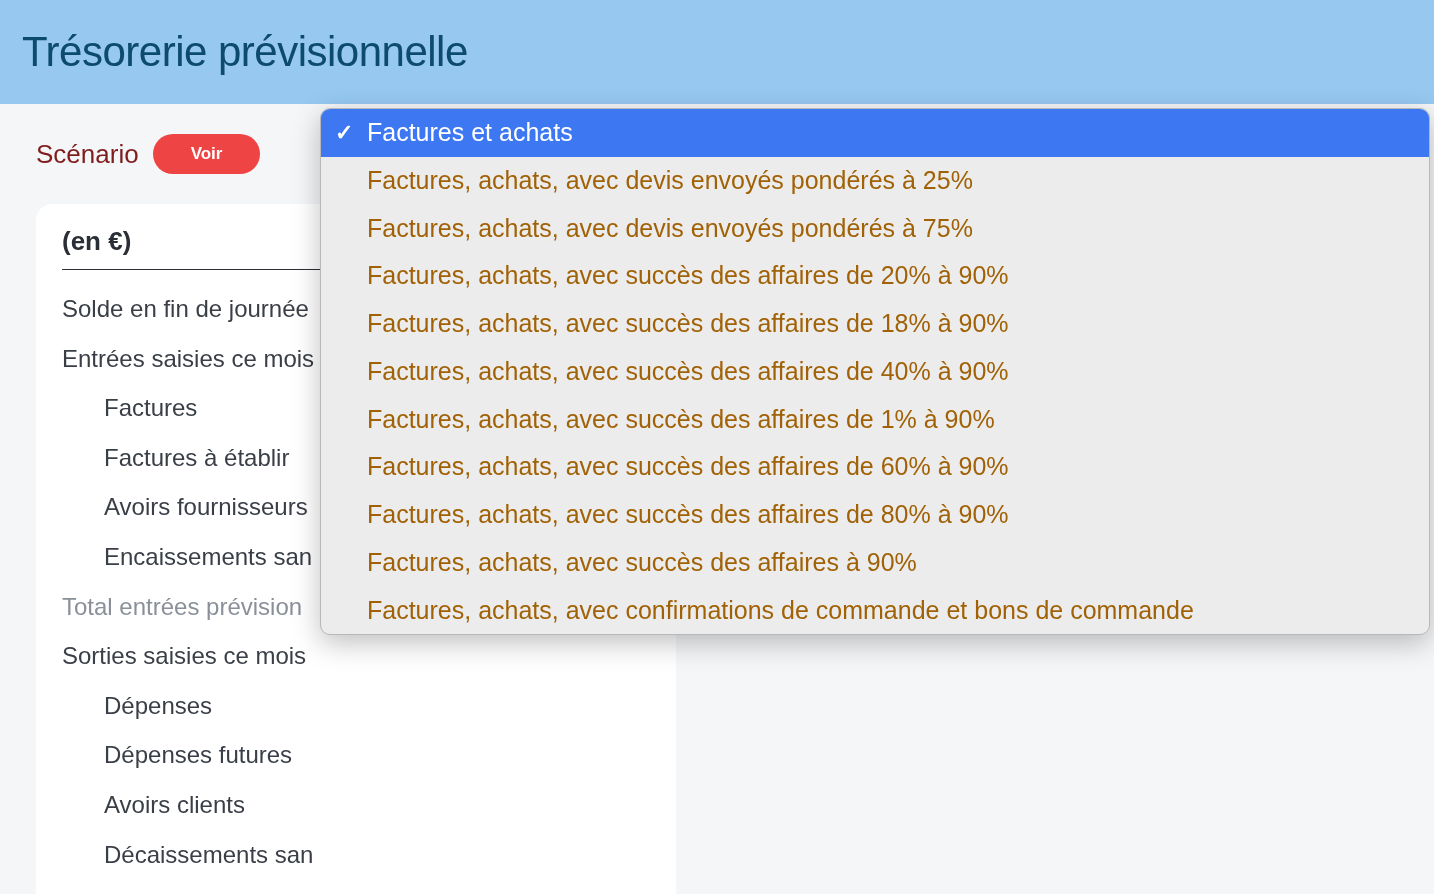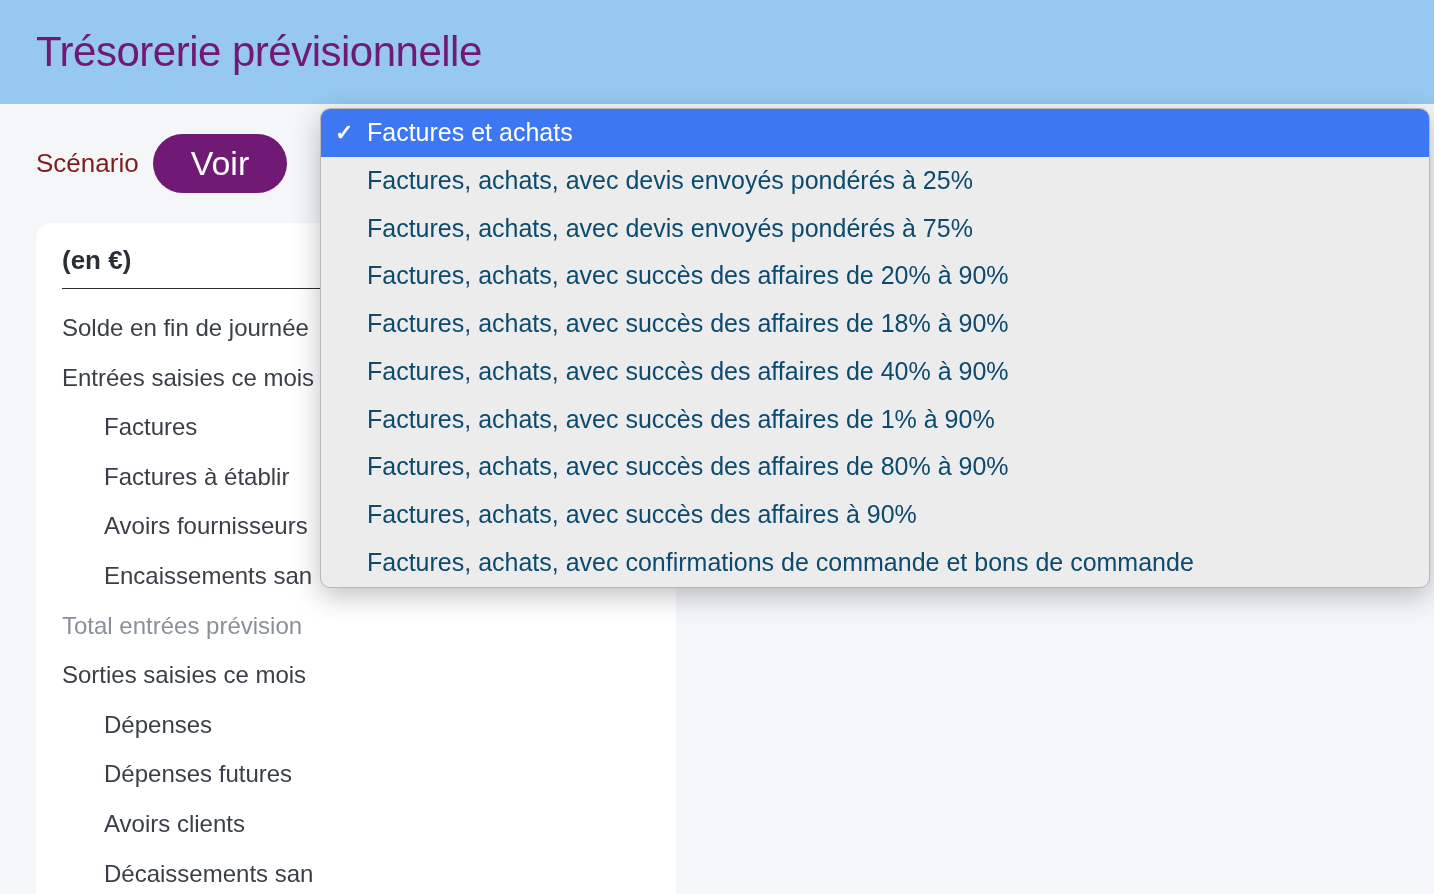--- a/index.html
+++ b/index.html
@@ -6,22 +6,22 @@
       margin: 0;
       padding: 0;
       box-sizing: border-box;
       font-family: -apple-system, BlinkMacSystemFont, "Segoe UI", Helvetica, Arial, sans-serif;
     }
     body {
       background: #f5f6f8;
     }
     .header {
       background: #96c8f0;
-      padding: 28px 36px;
-      color: #701a75;
+      padding: 28px 22px;
+      color: #0c4a6e;
     }
     .header h1 {
       font-size: 42px;
       font-weight: 400;
       letter-spacing: -0.5px;
     }
     .content {
       padding: 30px 36px;
       position: relative;
     }
@@ -29,27 +29,27 @@
       display: flex;
       align-items: center;
       gap: 14px;
     }
     .scenario-label {
       font-size: 26px;
       color: #7f1d1d;
       font-weight: 400;
     }
     .voir-btn {
-      background: #701a75;
+      background: #ef4444;
       color: white;
       border: none;
       border-radius: 999px;
       padding: 10px 38px;
-      font-size: 34px;
-      font-weight: 400;
+      font-size: 17px;
+      font-weight: 700;
       cursor: pointer;
     }
     .table-panel {
       background: white;
       border-radius: 16px;
       padding: 22px 26px;
       margin-top: 30px;
       width: 640px;
     }
     .currency-header {
@@ -82,21 +82,21 @@
       border-radius: 10px;
       box-shadow: 0 8px 28px rgba(0,0,0,0.25);
       overflow: hidden;
       z-index: 100;
     }
     .dropdown-item {
       display: flex;
       align-items: center;
       padding: 7px 20px 7px 46px;
       font-size: 25px;
-      color: #0c4a6e;
+      color: #a16207;
       cursor: pointer;
       position: relative;
       line-height: 1.35;
     }
     .dropdown-item.selected {
       background: #3d78f2;
       color: white;
     }
     .dropdown-item .check {
       position: absolute;
@@ -155,20 +155,23 @@
       <div class="dropdown-item">
         <span>Factures, achats, avec succès des affaires de 18% à 90%</span>
       </div>
       <div class="dropdown-item">
         <span>Factures, achats, avec succès des affaires de 40% à 90%</span>
       </div>
       <div class="dropdown-item">
         <span>Factures, achats, avec succès des affaires de 1% à 90%</span>
       </div>
       <div class="dropdown-item">
+        <span>Factures, achats, avec succès des affaires de 60% à 90%</span>
+      </div>
+      <div class="dropdown-item">
         <span>Factures, achats, avec succès des affaires de 80% à 90%</span>
       </div>
       <div class="dropdown-item">
         <span>Factures, achats, avec succès des affaires à 90%</span>
       </div>
       <div class="dropdown-item">
         <span>Factures, achats, avec confirmations de commande et bons de commande</span>
       </div>
     </div>
 

